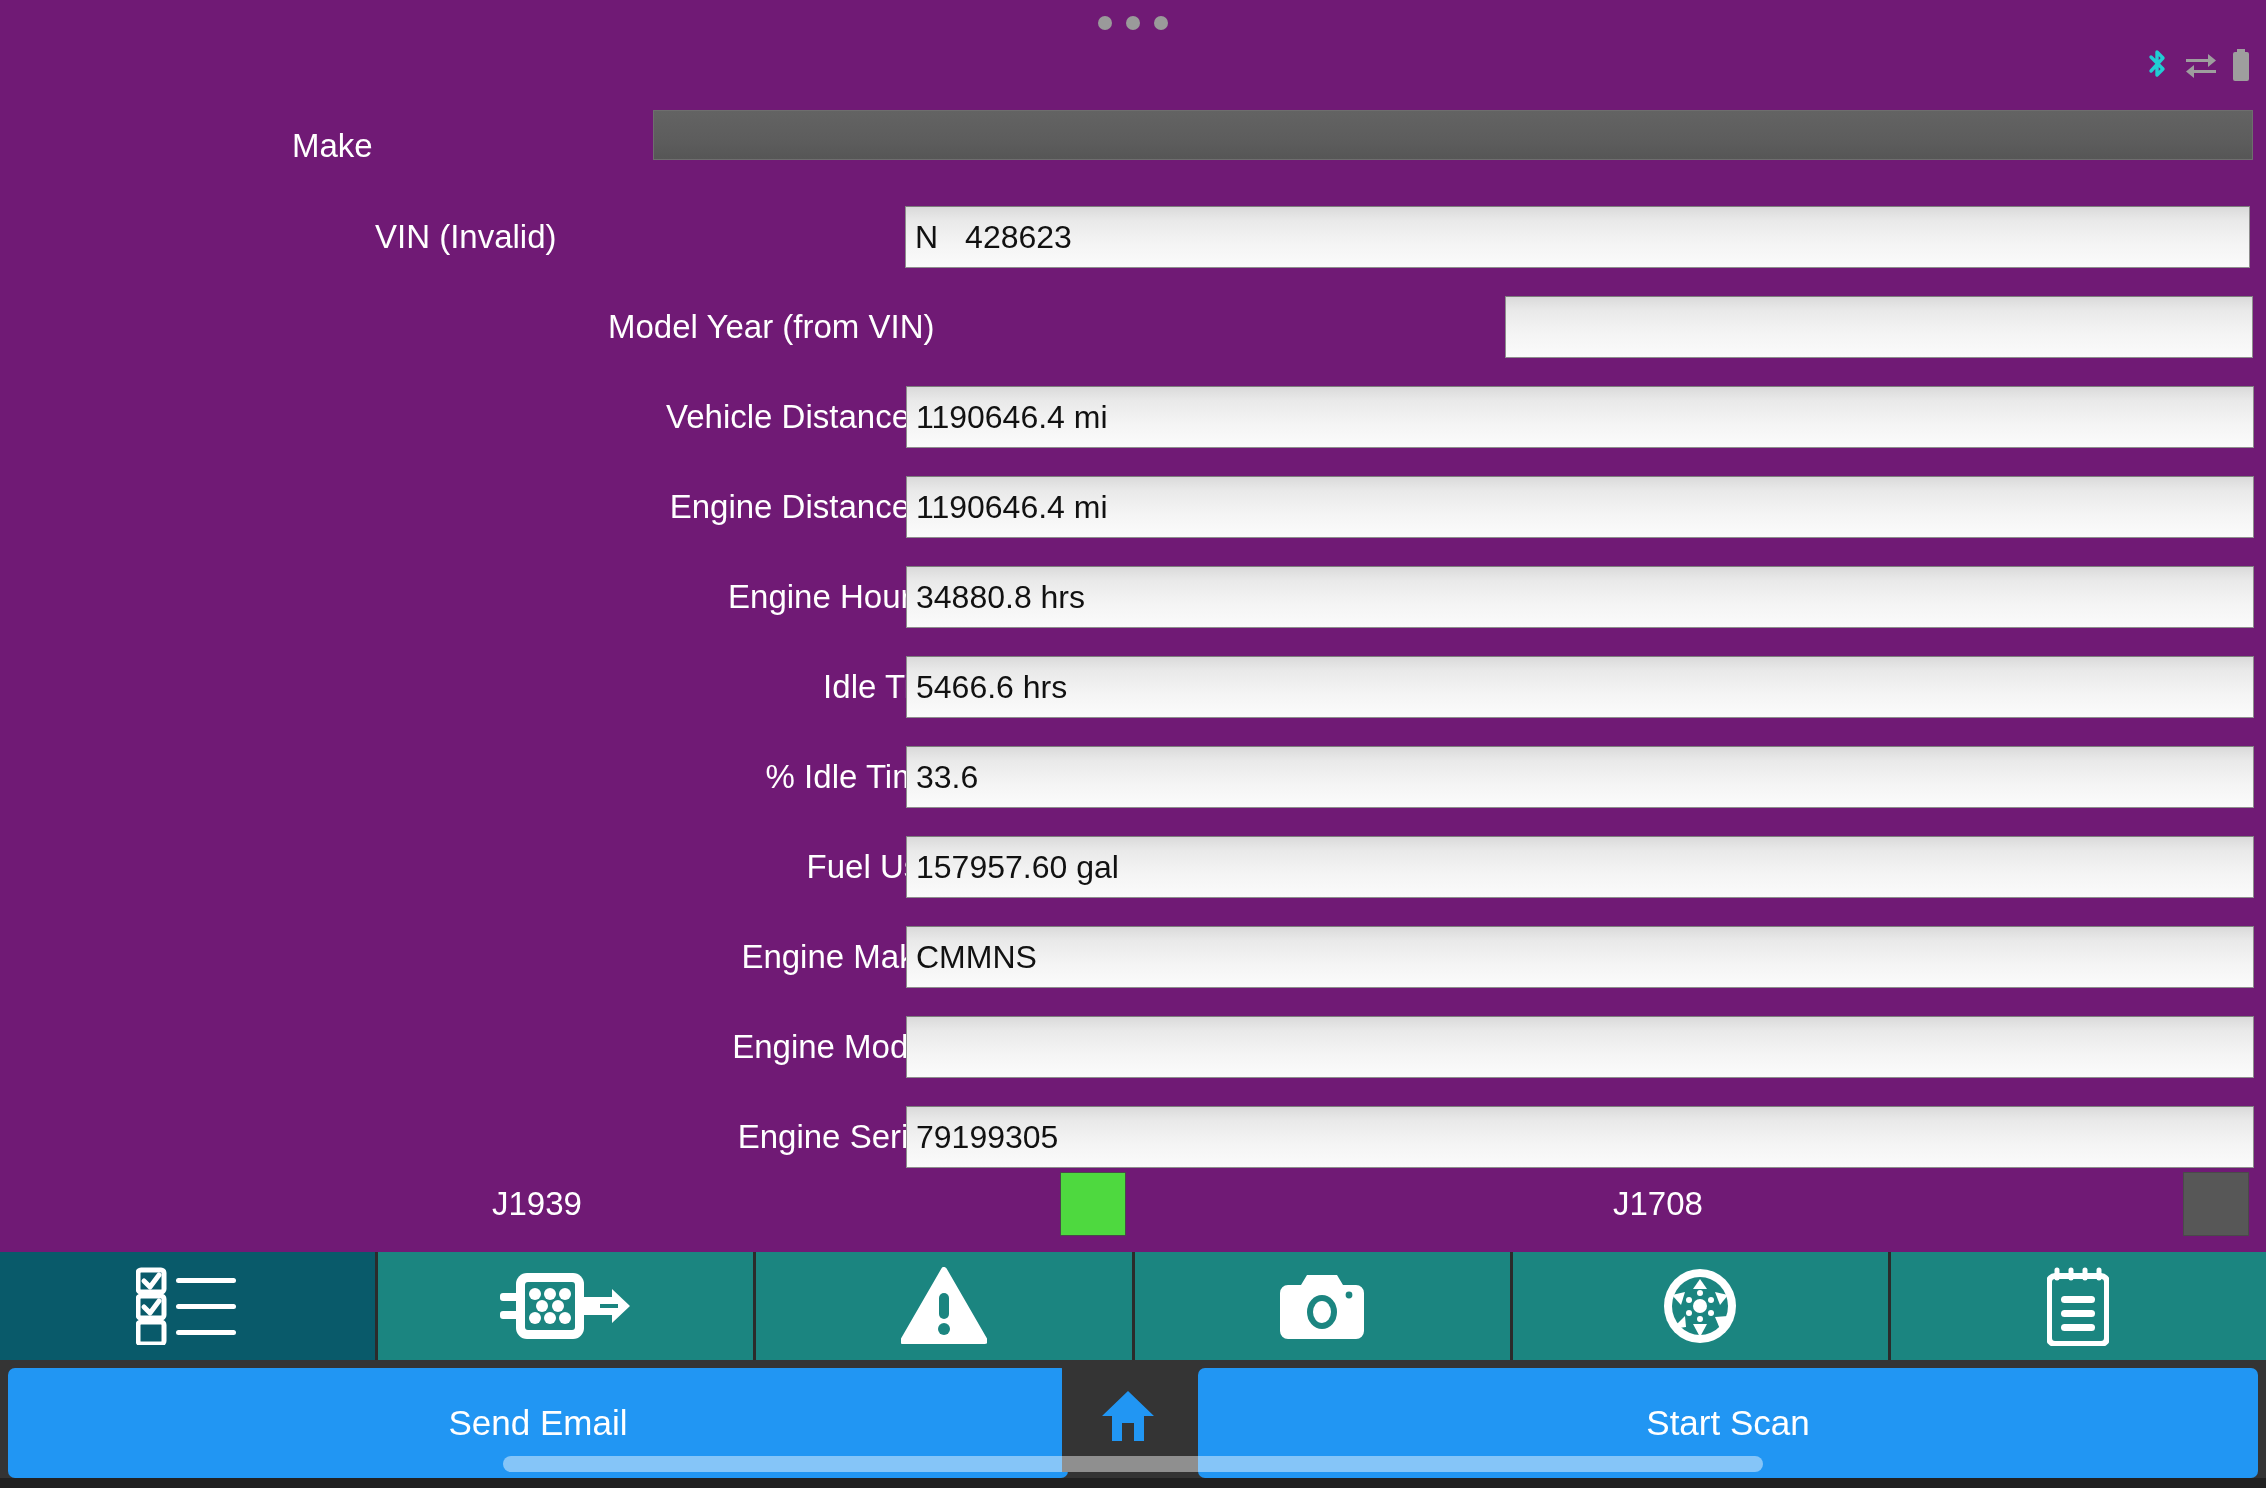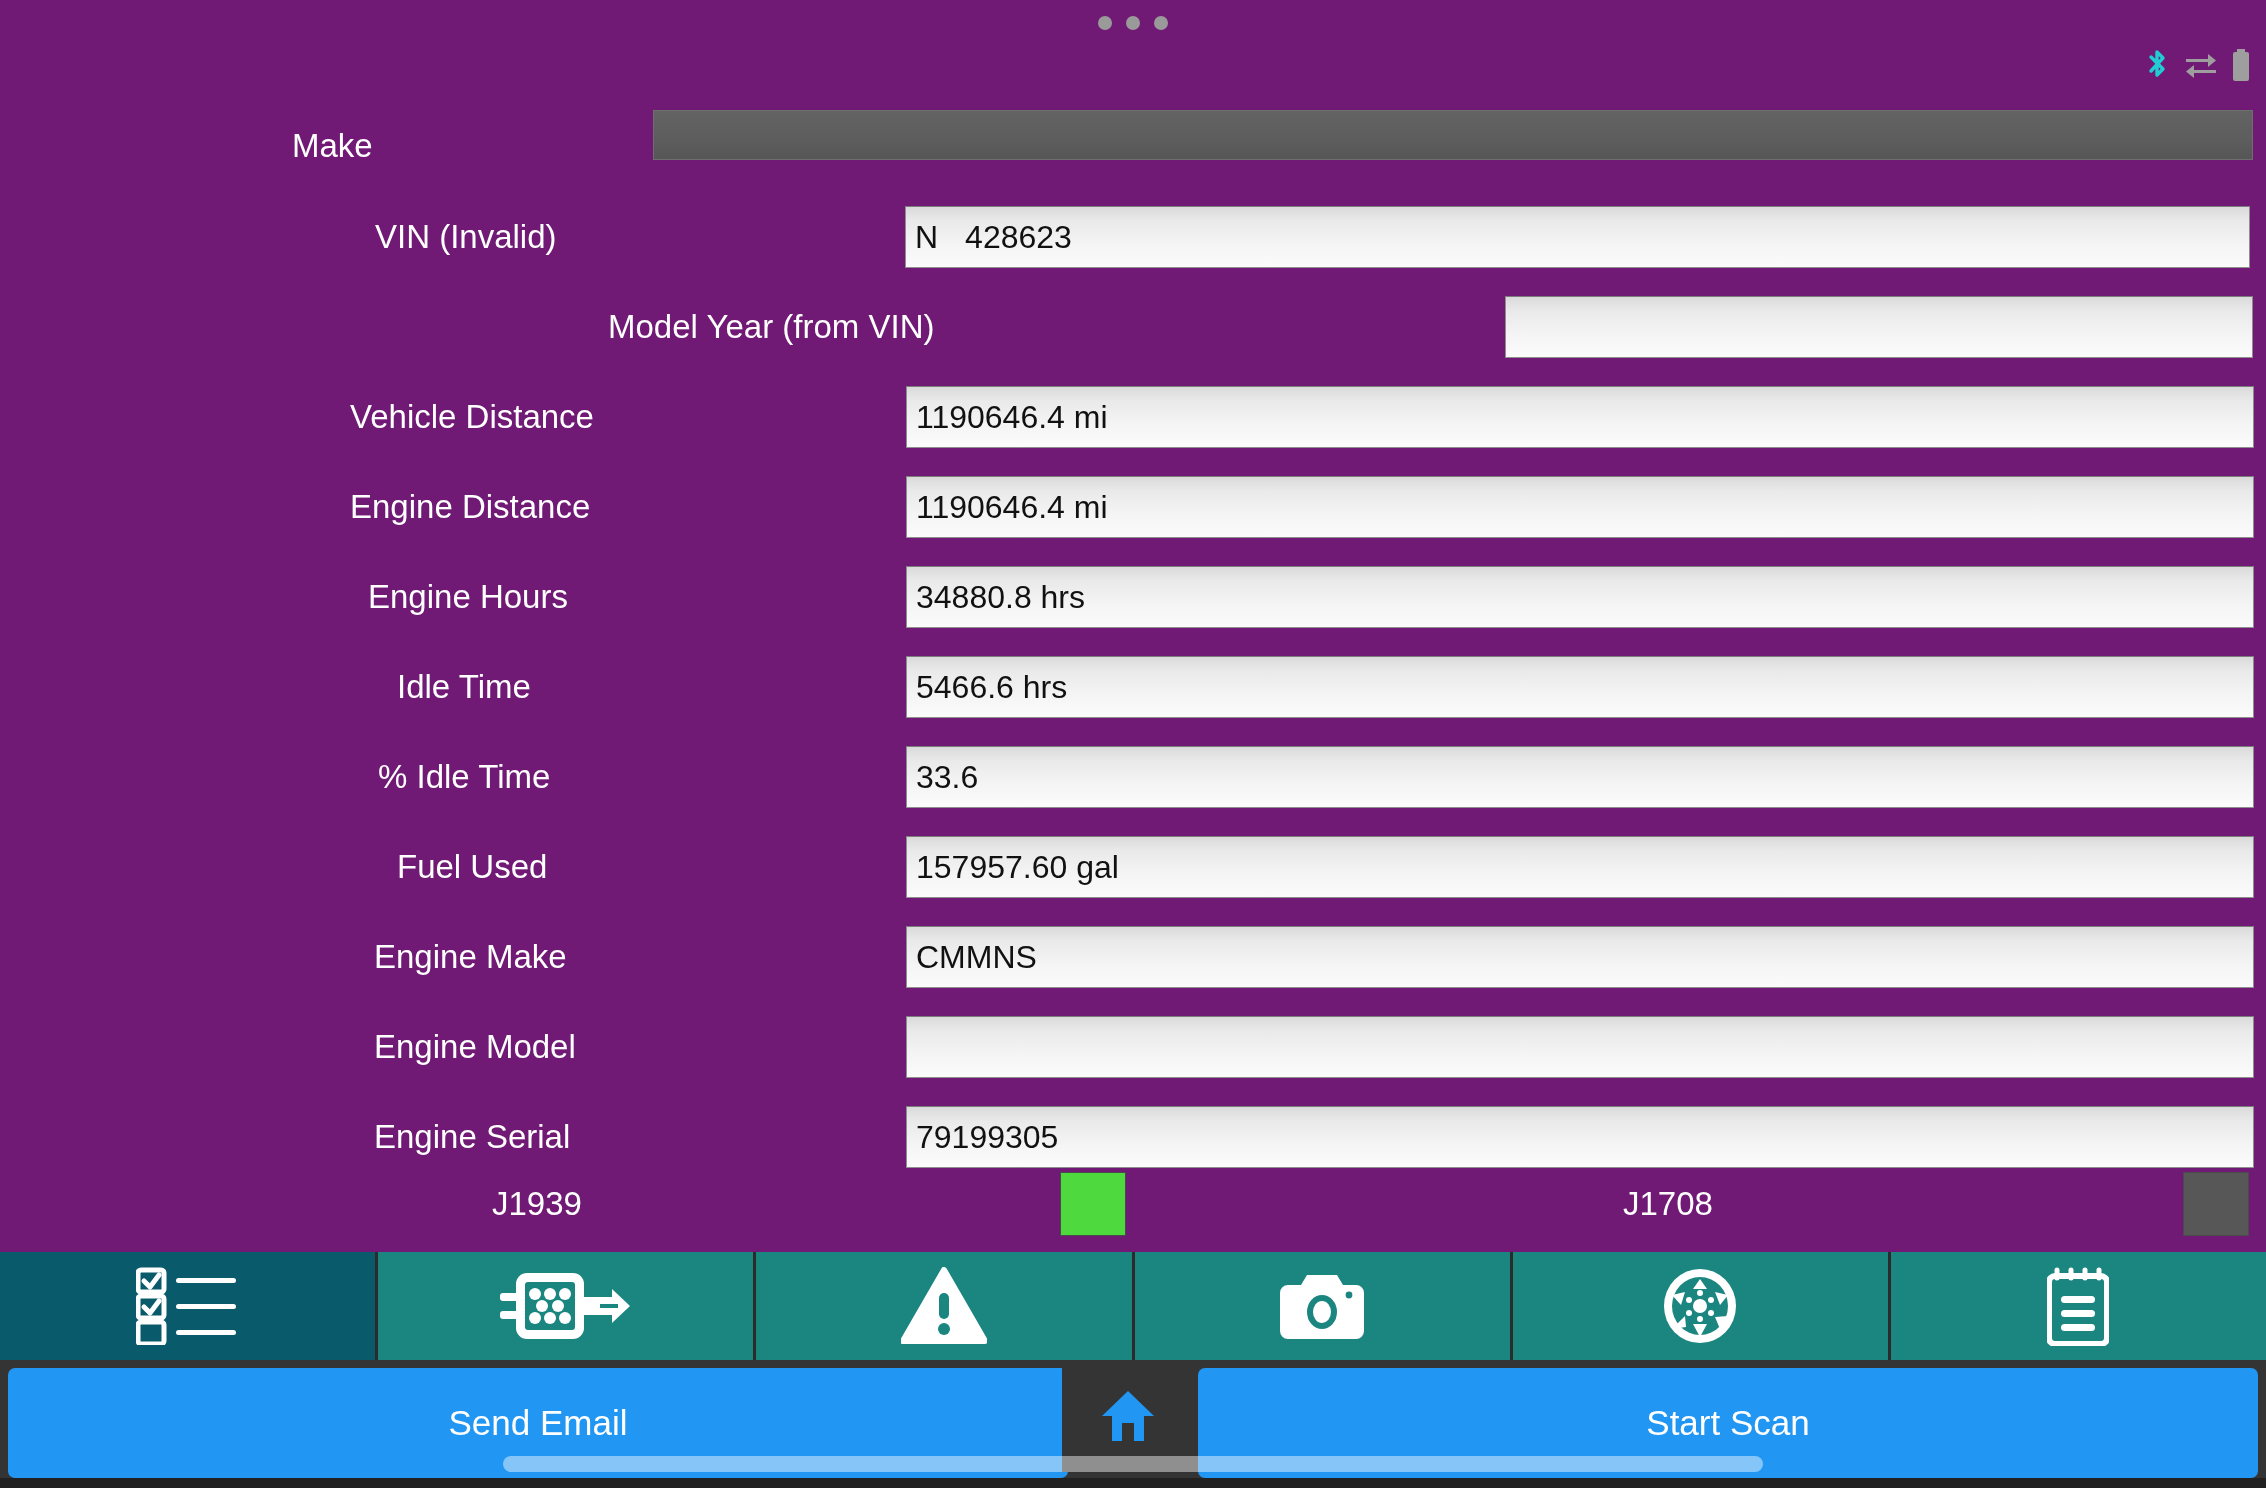--- a/index.html
+++ b/index.html
@@ -91,21 +91,21 @@
   .row.make .field    { left: 653px; width: 1600px; top: 10px; height: 50px; }
 
   .row.vin .label     { left: 375px; }
   .row.vin .field     { left: 905px; width: 1345px; }
   .row.vin .vinprefix { display: inline-block; }
   .row.vin .vinnum    { display: inline-block; margin-left: 27px; }
 
   .row.modelyear .label { left: 608px; }
   .row.modelyear .field { left: 1505px; width: 748px; }
 
-  .row.data .label    { text-align: left; width: 560px; left: 0; padding-right: 0; }
+  .row.data .label    { text-align: right; width: 560px; left: 0; padding-right: 0; }
   .row.data .field    { left: 906px; width: 1348px; text-align: right; }
 
   .lbl-vehdist   { left: 350px !important; }
   .lbl-engdist   { left: 350px !important; }
   .lbl-enghours  { left: 368px !important; }
   .lbl-idletime  { left: 397px !important; }
   .lbl-pctidle   { left: 378px !important; }
   .lbl-fuelused  { left: 397px !important; }
   .lbl-engmake   { left: 374px !important; }
   .lbl-engmodel  { left: 374px !important; }
@@ -119,21 +119,21 @@
     height: 88px;
   }
   .proto-label {
     position: absolute;
     color: #ffffff;
     font-size: 33px;
     line-height: 88px;
     white-space: nowrap;
   }
   .proto-j1939-label { left: 492px; }
-  .proto-j1708-label { left: 1613px; margin-left: 10px; }
+  .proto-j1708-label { left: 1613px; }
   .proto-led {
     position: absolute;
     top: 12px;
     width: 66px;
     height: 64px;
     border: 1px solid #4a4a4a;
   }
   .proto-led.j1939 { left: 1060px; background: #4ED93F; }
   .proto-led.j1708 { left: 2183px; background: #575757; }
 

